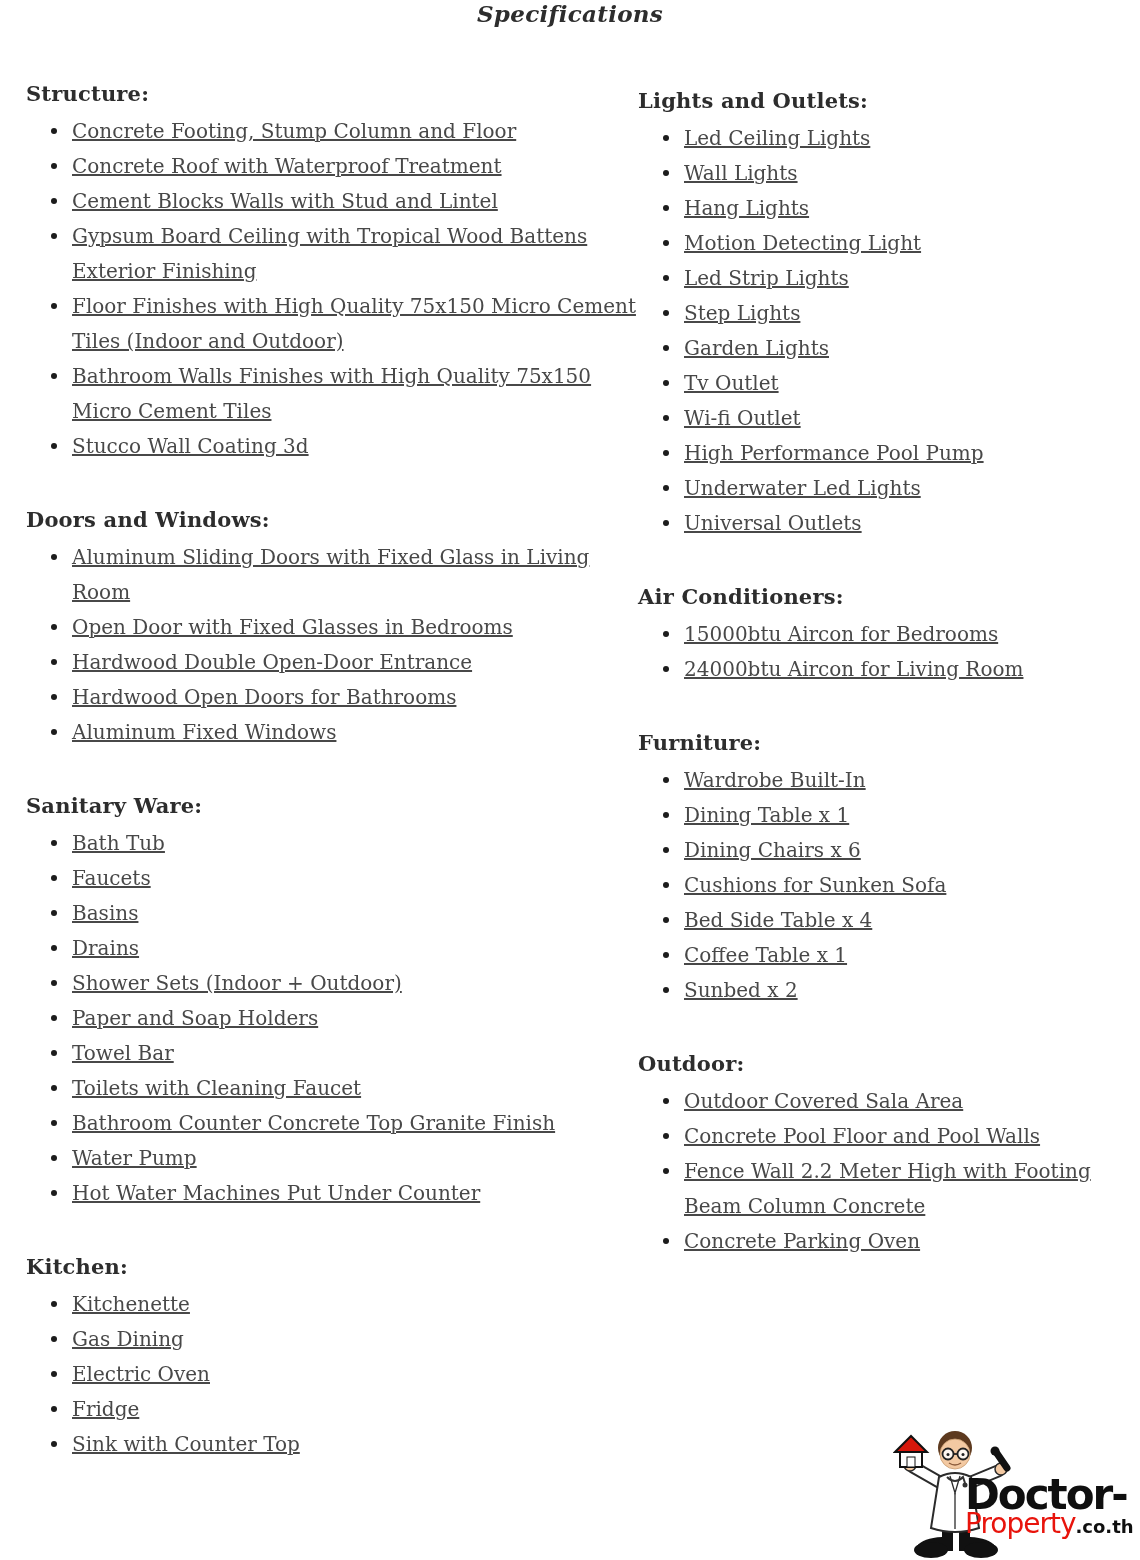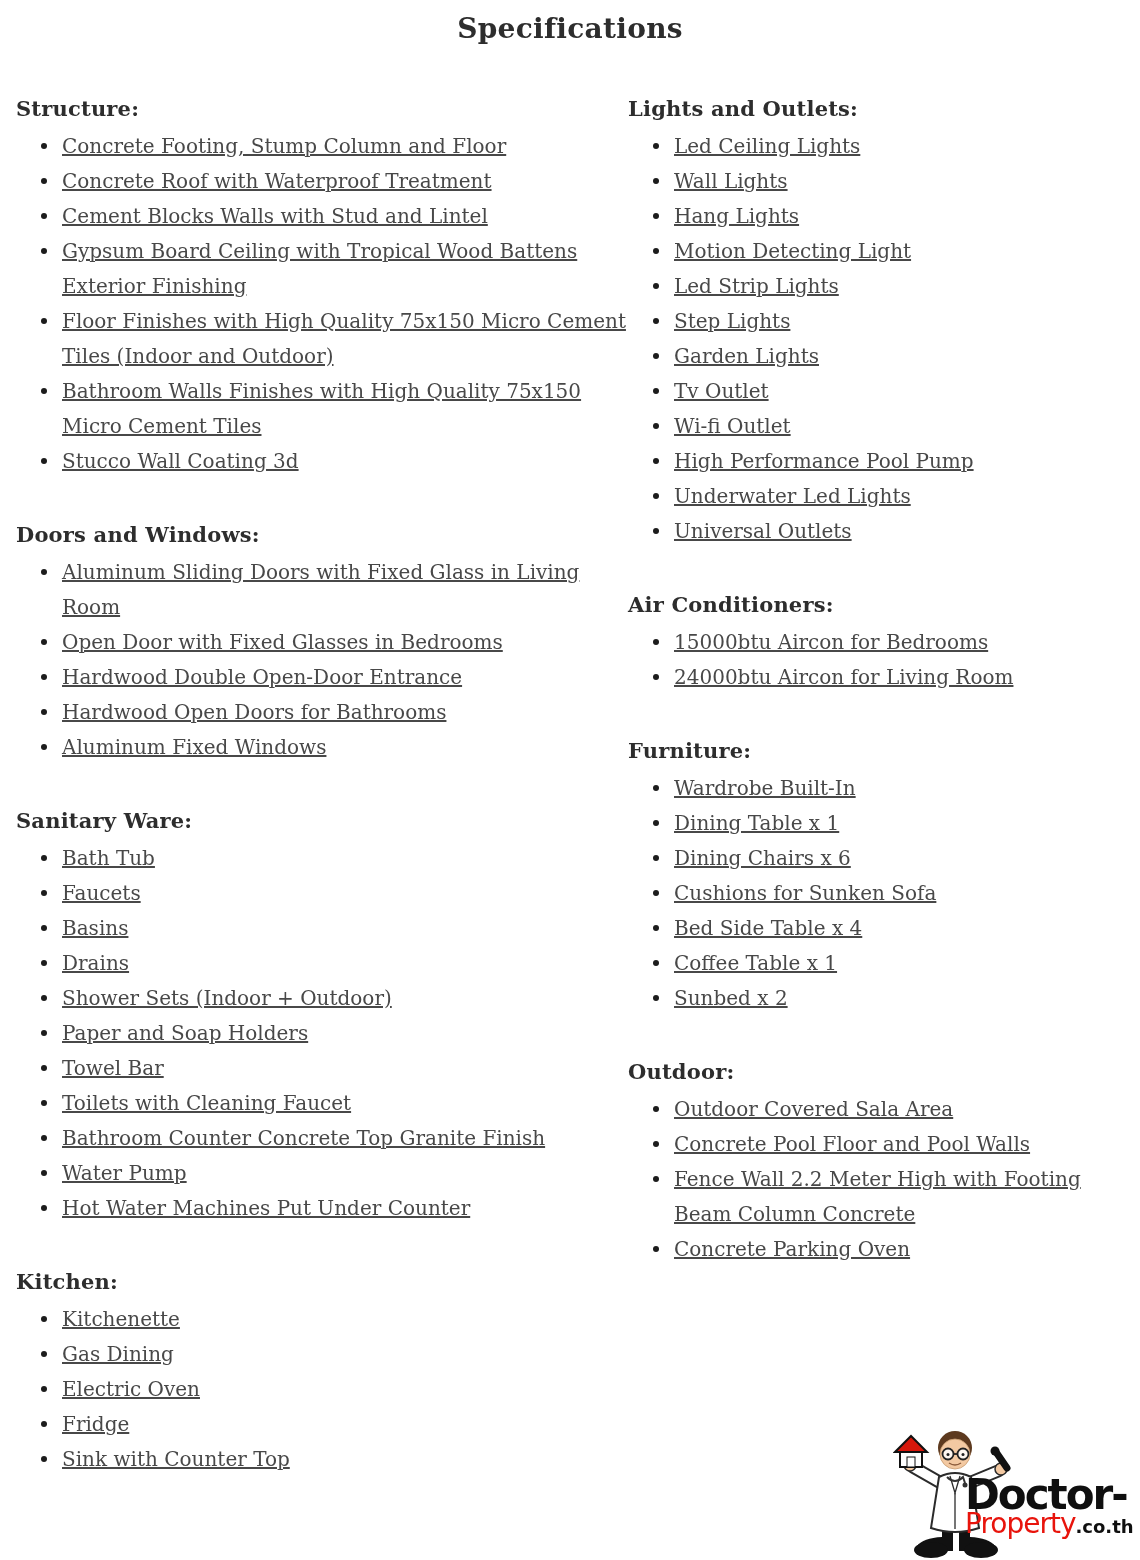--- a/index.html
+++ b/index.html
@@ -4,35 +4,36 @@
 <style>
   html,body{margin:0;padding:0;background:#ffffff;}
   .page{
     position:relative;
     width:1140px;height:1560px;
     background:#ffffff;
     overflow:hidden;
     font-family:"DejaVu Serif","Liberation Serif",serif;
   }
   .doc-title{
-    margin:0;padding-top:15px;
+    margin:0;
     text-align:center;
-    font-size:28px;line-height:28px;
+    font-size:23px;line-height:28px;
     font-weight:bold;
     color:var(--heading-color,#2d2d2d);
     letter-spacing:0.3px;
+    font-style:italic;
   }
   .columns{
     display:flex;
     margin-top:52px;
-    padding:0 30px 0 16px;
+    padding:0 30px 0 26px;
   }
   .col{min-width:0;}
   .col-left{width:612px;flex:0 0 612px;}
-  .col-right{flex:1;}
+  .col-right{flex:1;margin-top:7px;}
   .spec-section + .spec-section{margin-top:42px;}
   .section-heading{
     margin:0 0 7px 0;
     font-size:21px;line-height:27px;
     font-weight:bold;
     color:var(--heading-color,#2d2d2d);
     letter-spacing:0.2px;
   }
   .item-list{
     margin:0;padding:0 0 0 46px;

